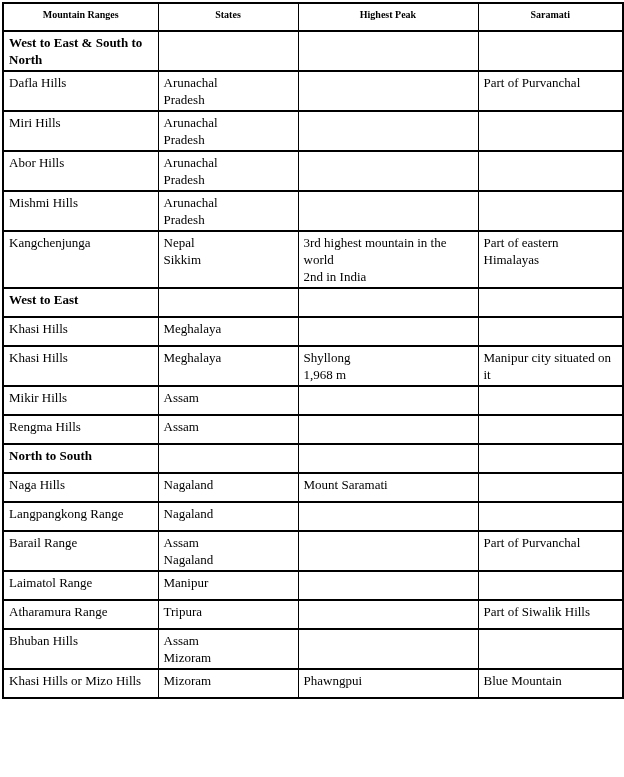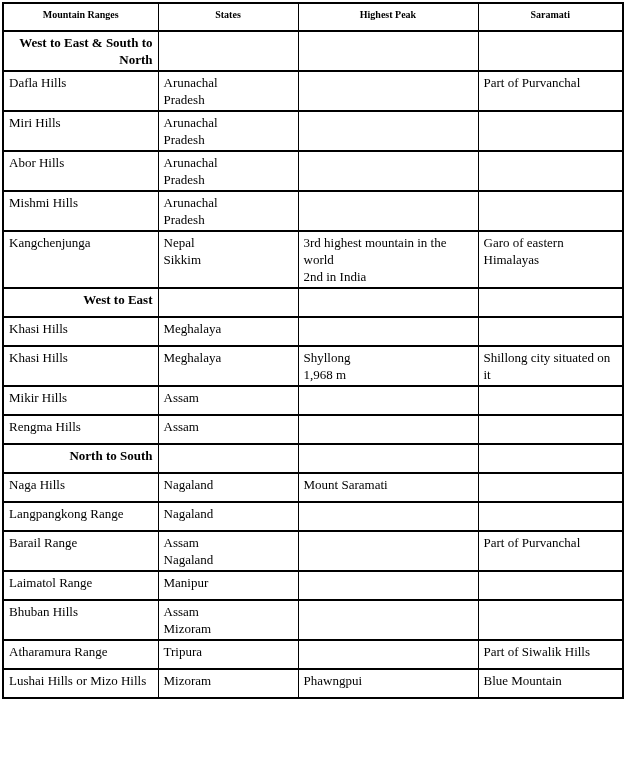--- a/index.html
+++ b/index.html
@@ -43,21 +43,20 @@
     line-height: 17px;
     text-align: left;
     vertical-align: top;
     padding: 2px 5px;
     height: 23px;
     white-space: pre-line;
     overflow: hidden;
   }
   tr.section td {
     font-weight: bold;
-    text-align: right;
   }
 </style>
 </head>
 <body>
 
 <table data-name="mountain-ranges-table">
   <colgroup data-name="column-widths">
     <col class="c1">
       <col class="c2">
       <col class="c3">
@@ -105,40 +104,40 @@
 Pradesh</td>
         <td data-name="table-cell"></td>
         <td data-name="table-cell"></td>
       </tr>
       <tr data-name="table-row">
         <td data-name="table-cell">Kangchenjunga</td>
         <td data-name="table-cell">Nepal
 Sikkim</td>
         <td data-name="table-cell">3rd highest mountain in the world
 2nd in India</td>
-        <td data-name="table-cell">Garo of eastern Himalayas</td>
+        <td data-name="table-cell">Part of eastern Himalayas</td>
       </tr>
       <tr data-name="section-row" class="section">
         <td data-name="table-cell">West to East</td>
         <td data-name="table-cell"></td>
         <td data-name="table-cell"></td>
         <td data-name="table-cell"></td>
       </tr>
       <tr data-name="table-row">
         <td data-name="table-cell">Khasi Hills</td>
         <td data-name="table-cell">Meghalaya</td>
         <td data-name="table-cell"></td>
         <td data-name="table-cell"></td>
       </tr>
       <tr data-name="table-row">
         <td data-name="table-cell">Khasi Hills</td>
         <td data-name="table-cell">Meghalaya</td>
         <td data-name="table-cell">Shyllong
 1,968 m</td>
-        <td data-name="table-cell">Shillong city situated on it</td>
+        <td data-name="table-cell">Manipur city situated on it</td>
       </tr>
       <tr data-name="table-row">
         <td data-name="table-cell">Mikir Hills</td>
         <td data-name="table-cell">Assam</td>
         <td data-name="table-cell"></td>
         <td data-name="table-cell"></td>
       </tr>
       <tr data-name="table-row">
         <td data-name="table-cell">Rengma Hills</td>
         <td data-name="table-cell">Assam</td>
@@ -170,32 +169,32 @@
         <td data-name="table-cell"></td>
         <td data-name="table-cell">Part of Purvanchal</td>
       </tr>
       <tr data-name="table-row">
         <td data-name="table-cell">Laimatol Range</td>
         <td data-name="table-cell">Manipur</td>
         <td data-name="table-cell"></td>
         <td data-name="table-cell"></td>
       </tr>
       <tr data-name="table-row">
+        <td data-name="table-cell">Atharamura Range</td>
+        <td data-name="table-cell">Tripura</td>
+        <td data-name="table-cell"></td>
+        <td data-name="table-cell">Part of Siwalik Hills</td>
+      </tr>
+      <tr data-name="table-row">
         <td data-name="table-cell">Bhuban Hills</td>
         <td data-name="table-cell">Assam
 Mizoram</td>
         <td data-name="table-cell"></td>
         <td data-name="table-cell"></td>
       </tr>
       <tr data-name="table-row">
-        <td data-name="table-cell">Atharamura Range</td>
-        <td data-name="table-cell">Tripura</td>
-        <td data-name="table-cell"></td>
-        <td data-name="table-cell">Part of Siwalik Hills</td>
-      </tr>
-      <tr data-name="table-row">
-        <td data-name="table-cell">Lushai Hills or Mizo Hills</td>
+        <td data-name="table-cell">Khasi Hills or Mizo Hills</td>
         <td data-name="table-cell">Mizoram</td>
         <td data-name="table-cell">Phawngpui</td>
         <td data-name="table-cell">Blue Mountain</td>
       </tr>
     </tbody>
 </table>
 
 </body></html>

